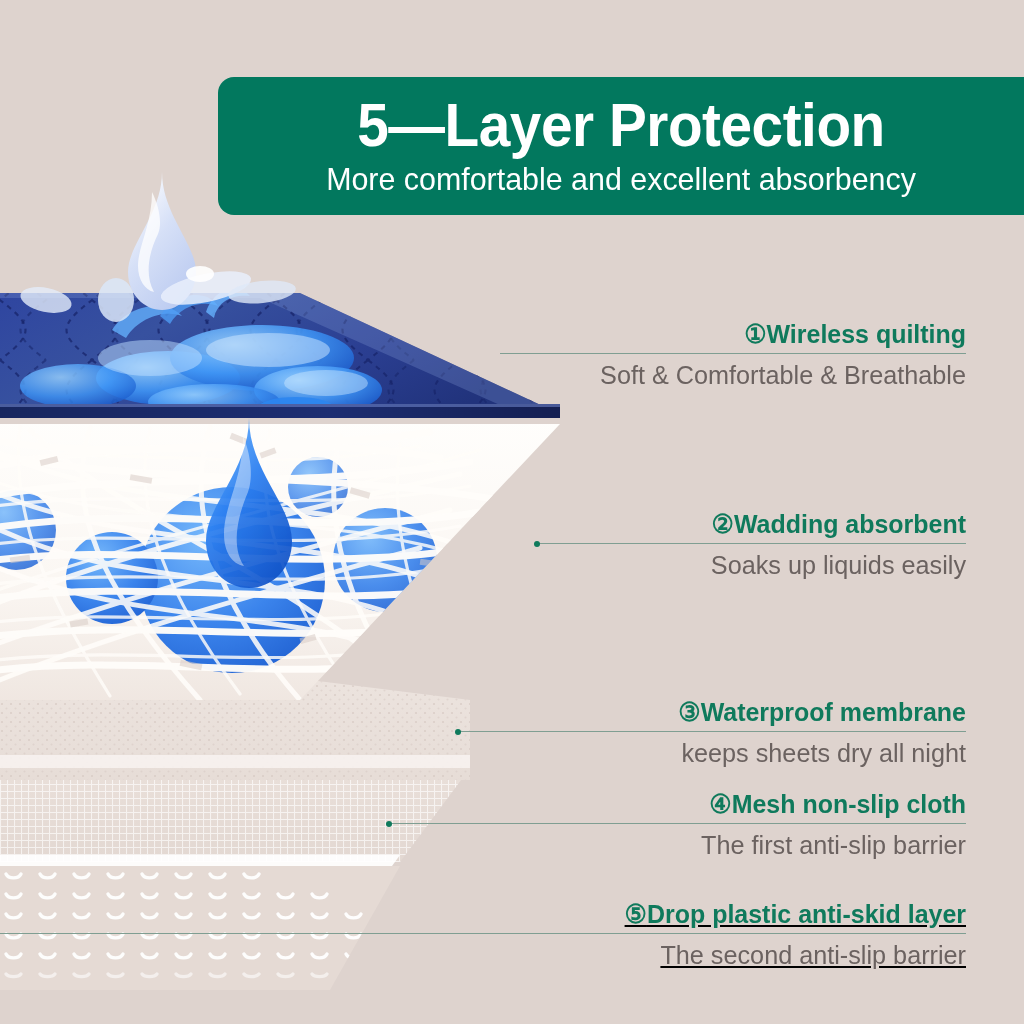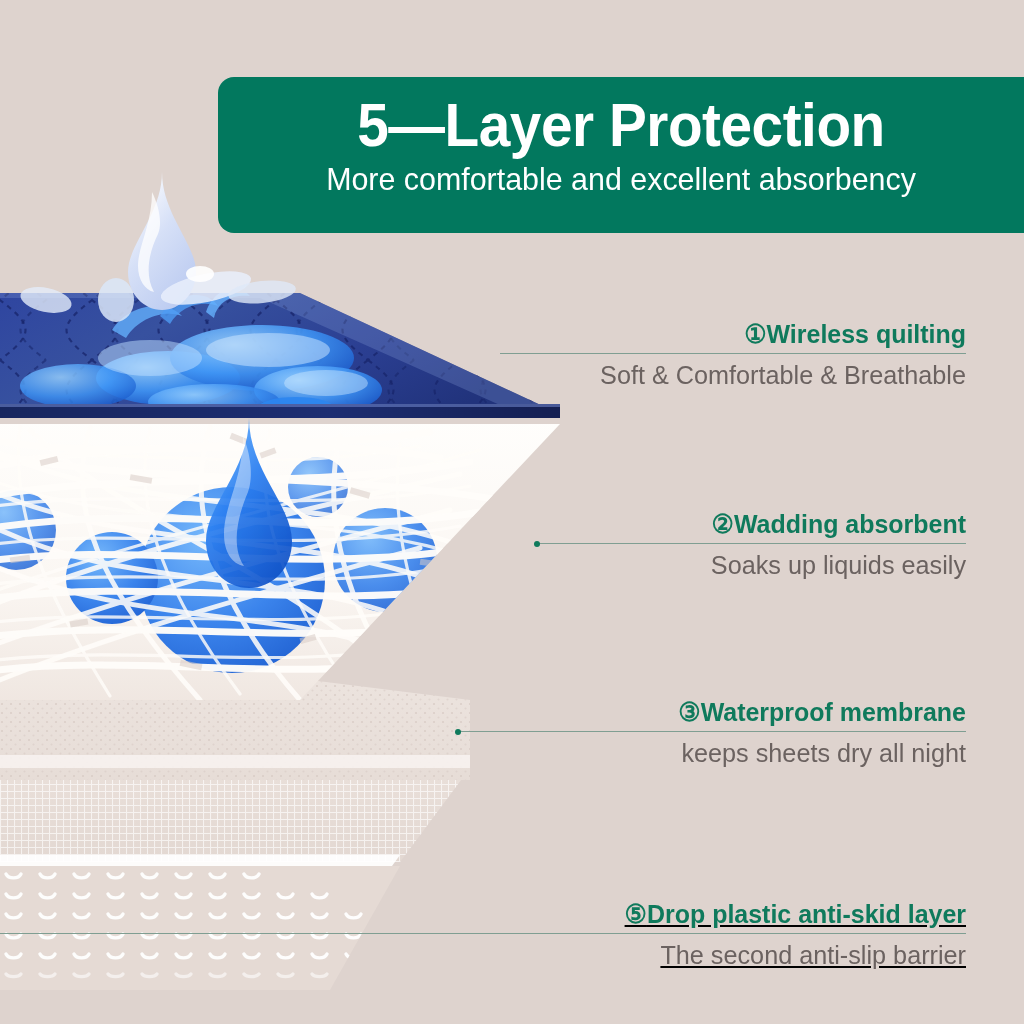--- a/index.html
+++ b/index.html
@@ -12,21 +12,21 @@
   }
   #stage{ position:absolute; inset:0; width:1024px; height:1024px; overflow:hidden; }
 
   
   #illustration{ position:absolute; left:0; top:0; width:1024px; height:1024px; }
 
   
   .banner{
     position:absolute;
     left:218px; top:77px;
-    width:806px; height:156px;
+    width:806px; height:138px;
     background:#02785e;
     border-radius:16px 0 0 16px;
     text-align:center;
     z-index:40;
   }
   .banner-title{
     color:#ffffff;
     font-size:61px;
     line-height:66px;
     font-weight:bold;
@@ -415,20 +415,29 @@
   <div class="callout" style="left:458px; top:675px; width:508px;margin-top:21px;">
     <div class="c-title">
       <span class="cnum">③</span><span>Waterproof membrane</span>
     </div>
     <div class="c-rule">
         <span class="c-dot"></span>
       </div>
     <div class="c-sub">keeps sheets dry all night</div>
   </div>
 
+  <div class="callout" style="left:389px; top:788px; width:577px;">
+    <div class="c-title">
+      <span class="cnum">④</span><span>Mesh non-slip cloth</span>
+    </div>
+    <div class="c-rule">
+        <span class="c-dot"></span>
+      </div>
+    <div class="c-sub">The first anti-slip barrier</div>
+  </div>
 
   <div class="callout no-dot" style="left:0px; top:898px; width:966px;text-decoration:underline;">
     <div class="c-title">
       <span class="cnum">⑤</span><span>Drop plastic anti-skid layer</span>
     </div>
     <div class="c-rule"></div>
     <div class="c-sub">The second anti-slip barrier</div>
   </div>
 
 </div>

